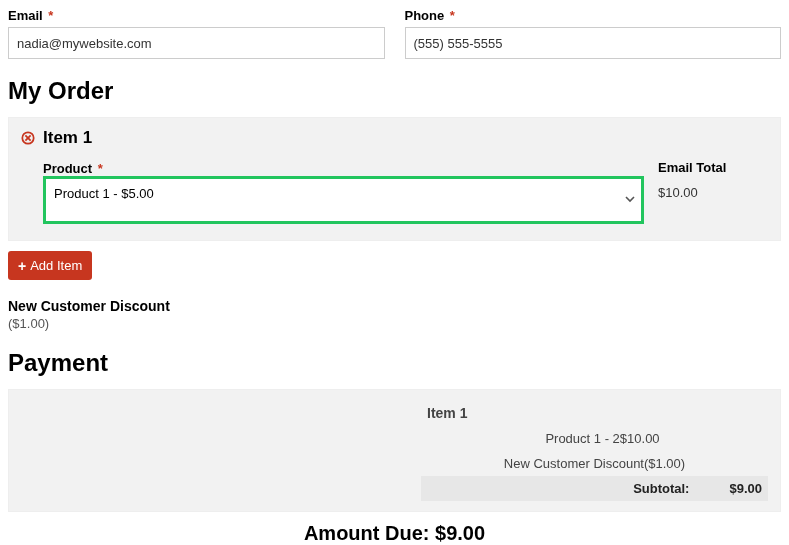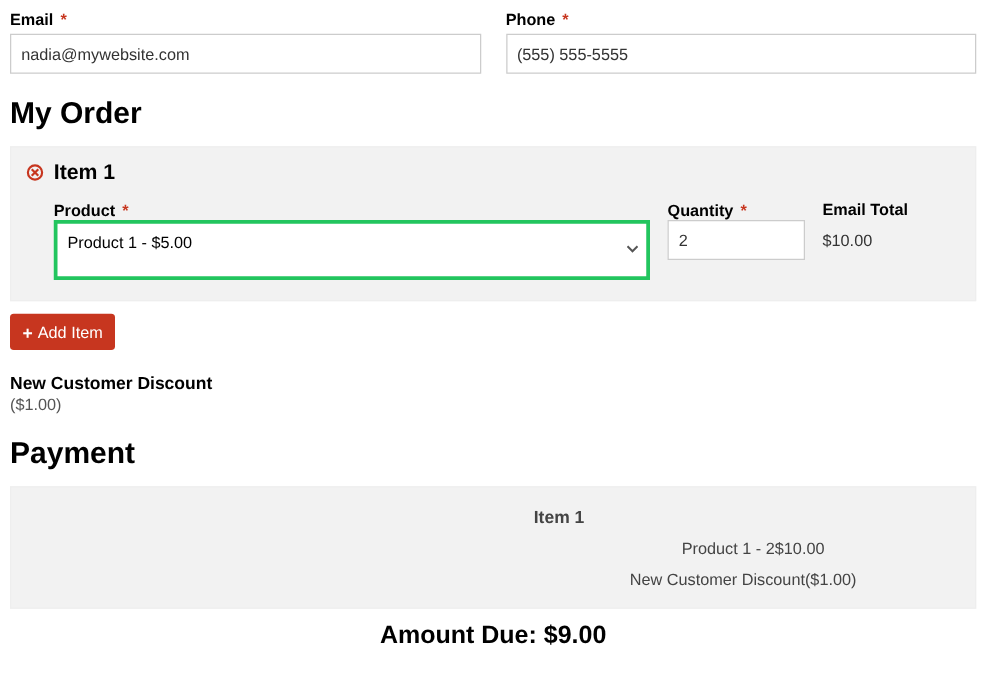--- a/index.html
+++ b/index.html
@@ -206,27 +206,20 @@
         <div class="select-input">
           <span>Product 1 - $5.00</span>
         </div>
         <span class="select-caret">
           <svg width="12" height="12" viewBox="0 0 12 12">
               <path d="M2 4 L6 8 L10 4" fill="none" stroke="#555" stroke-width="1.6"></path>
             </svg>
         </span>
       </div>
     </div>
-    <div class="col-qty">
-      <label class="field-label">
-        <span>Quantity</span>
-        <span class="req">*</span>
-      </label>
-      <input type="text" class="text-input" value="2" style="">
-    </div>
     <div class="col-total">
       <div class="field-label">Email Total</div>
       <div class="item-total-val">$10.00</div>
     </div>
   </div>
 </div>
 
 
 <button class="btn-add">
   <span class="plus">+</span>
@@ -247,20 +240,24 @@
   <div class="summary">
     <div class="summary-heading">Item 1</div>
     <div class="summary-row indent">
       <span>Product 1 - 2</span>
       <span>$10.00</span>
     </div>
     <div class="summary-row">
       <span>New Customer Discount</span>
       <span>($1.00)</span>
     </div>
+    <div class="summary-row summary-subtotal">
+      <span style="text-align:right; flex:1; padding-right:40px;">Subtotal:</span>
+      <span>$9.00</span>
+    </div>
   </div>
 </div>
 
 
 <div class="amount-due">
   <span>Amount Due:</span>
   <span> </span>
   <span>$9.00</span>
 </div>
 

